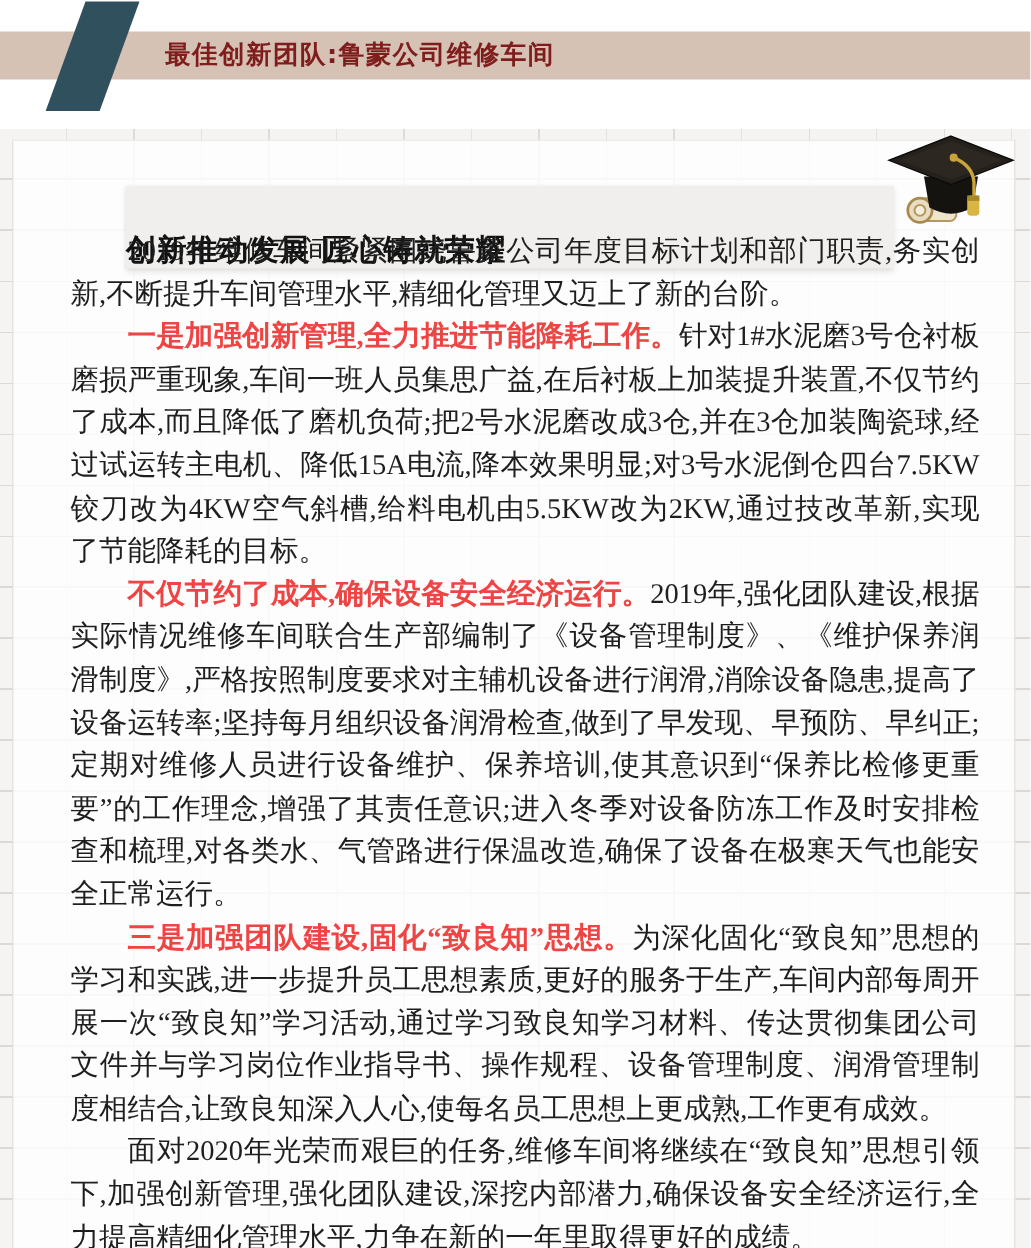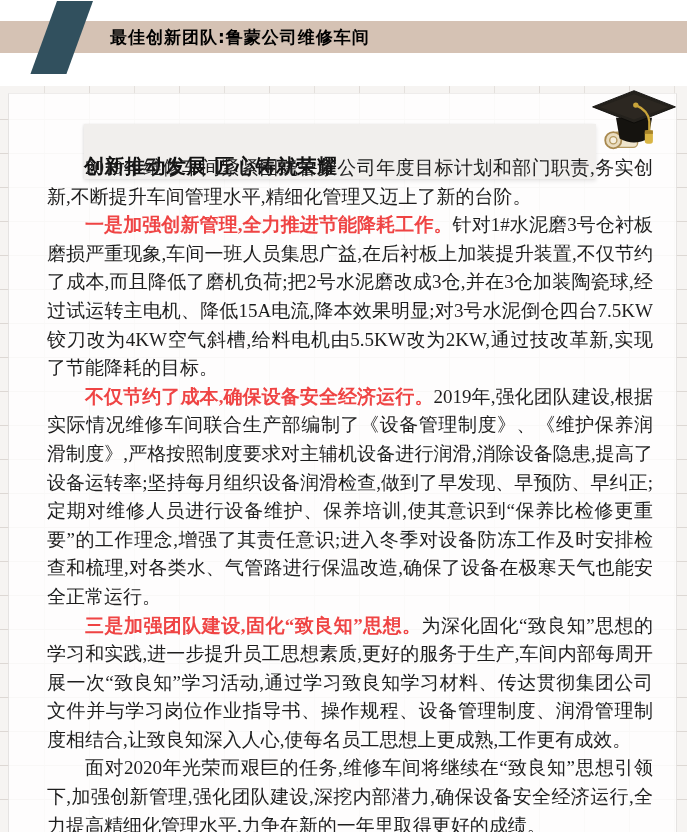--- a/index.html
+++ b/index.html
@@ -17,21 +17,21 @@
       repeating-linear-gradient(90deg, rgba(0,0,0,0) 0px, rgba(0,0,0,0) 89px, #e0dbd7 89px, #e0dbd7 90px),
       repeating-linear-gradient(90deg, rgba(0,0,0,0) 0px, rgba(0,0,0,0) 44px, rgba(208,202,196,0.45) 44px, rgba(208,202,196,0.45) 45px, rgba(0,0,0,0) 45px, rgba(0,0,0,0) 90px);
   }
   
   .banner{
     position:absolute;left:0;top:21px;width:687px;height:32px;
     background:#d5c2b4;z-index:2;
   }
   .banner-label{
     display:block;line-height:32px;padding-left:110px;
-    font-size:17px;font-weight:bold;color:#000000;letter-spacing:1px;
+    font-size:17px;font-weight:bold;color:#7f1d1d;letter-spacing:1px;
     white-space:nowrap;
   }
   .ribbon{
     position:absolute;left:57px;top:1px;width:36px;height:73px;
     background:#31505e;transform:skewX(-20deg);transform-origin:top left;
     z-index:3;
   }
   
   .card{
     position:absolute;left:8px;top:93px;width:669px;height:739px;

